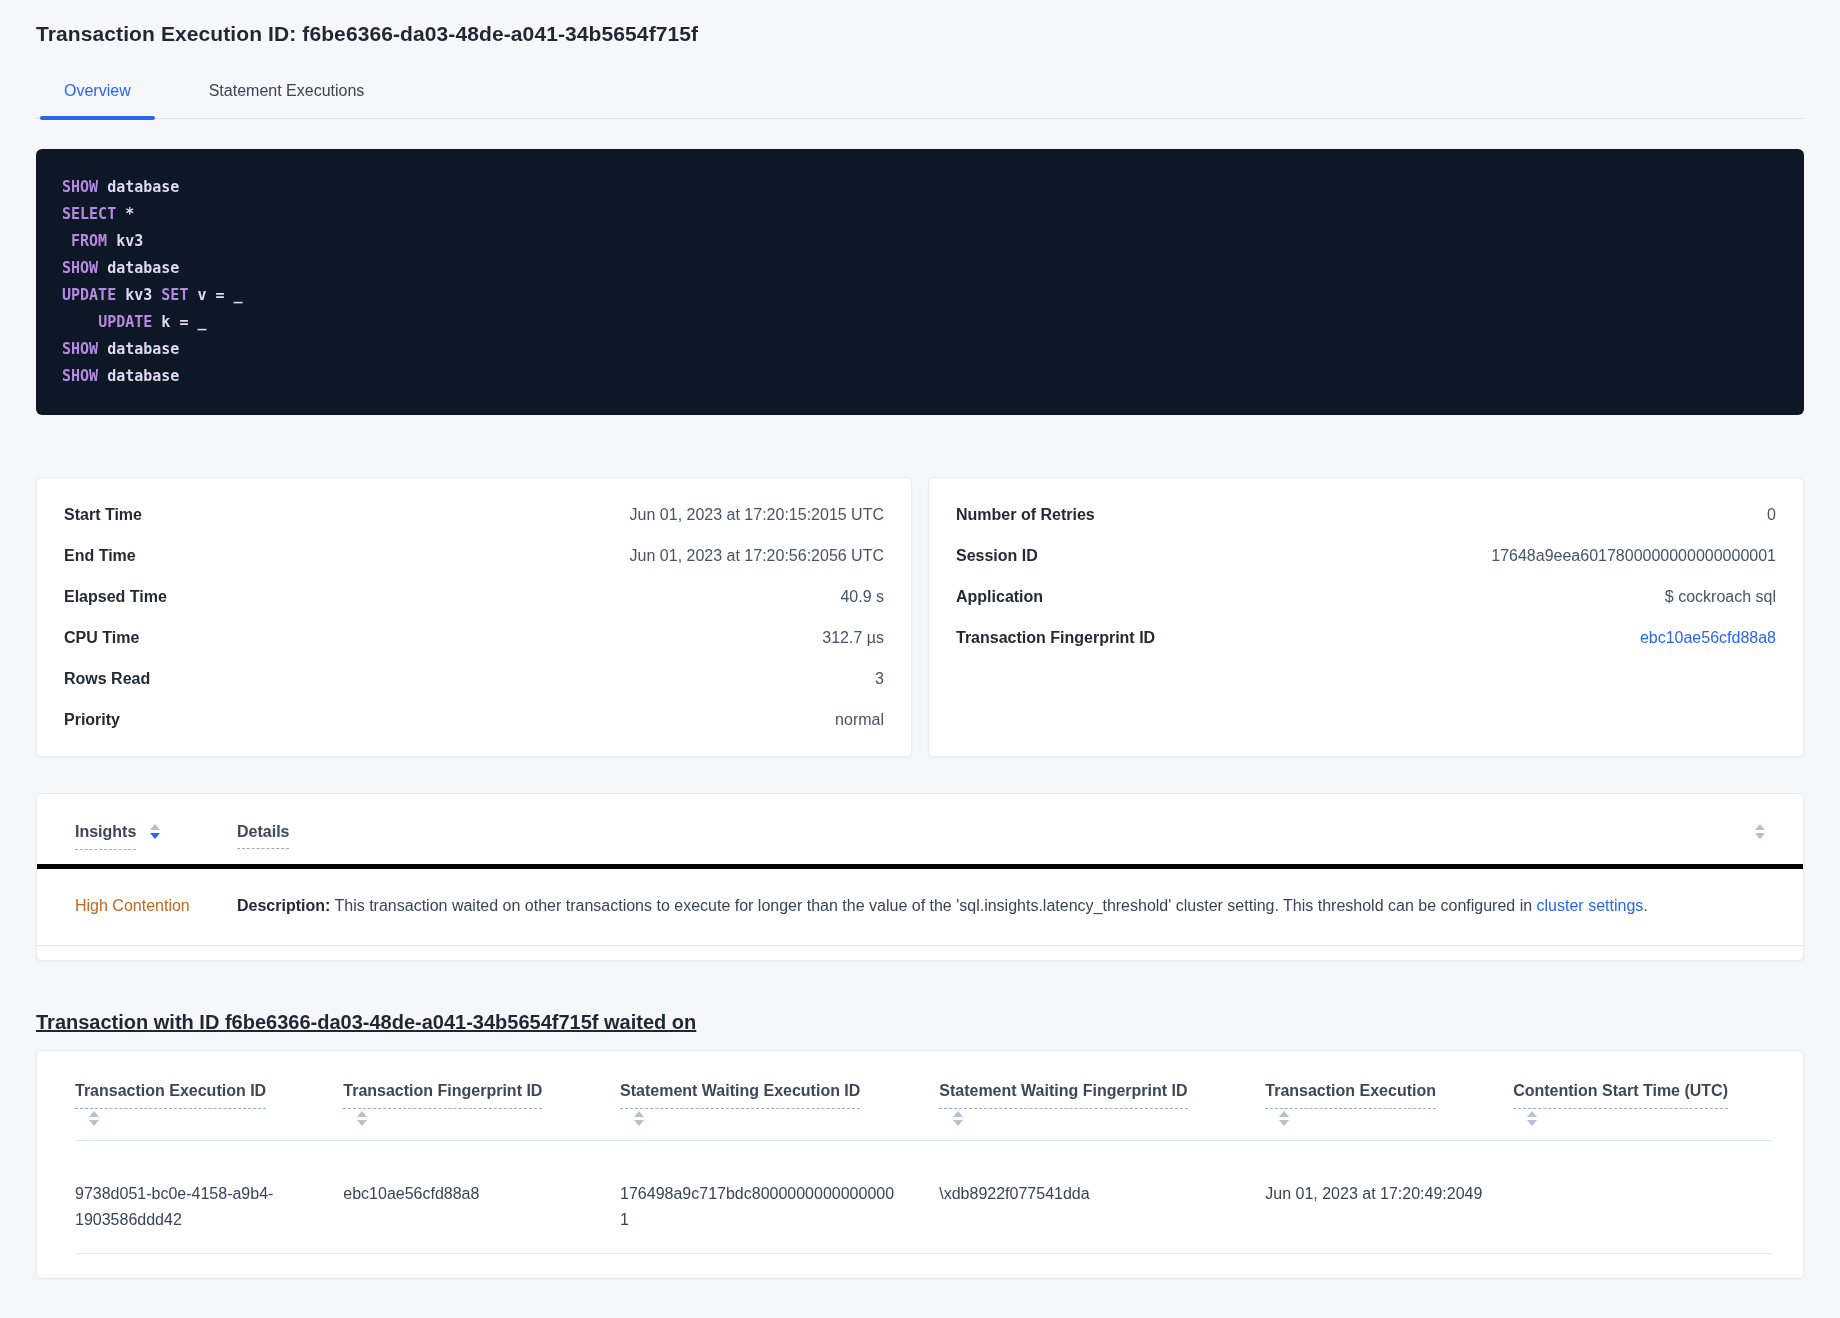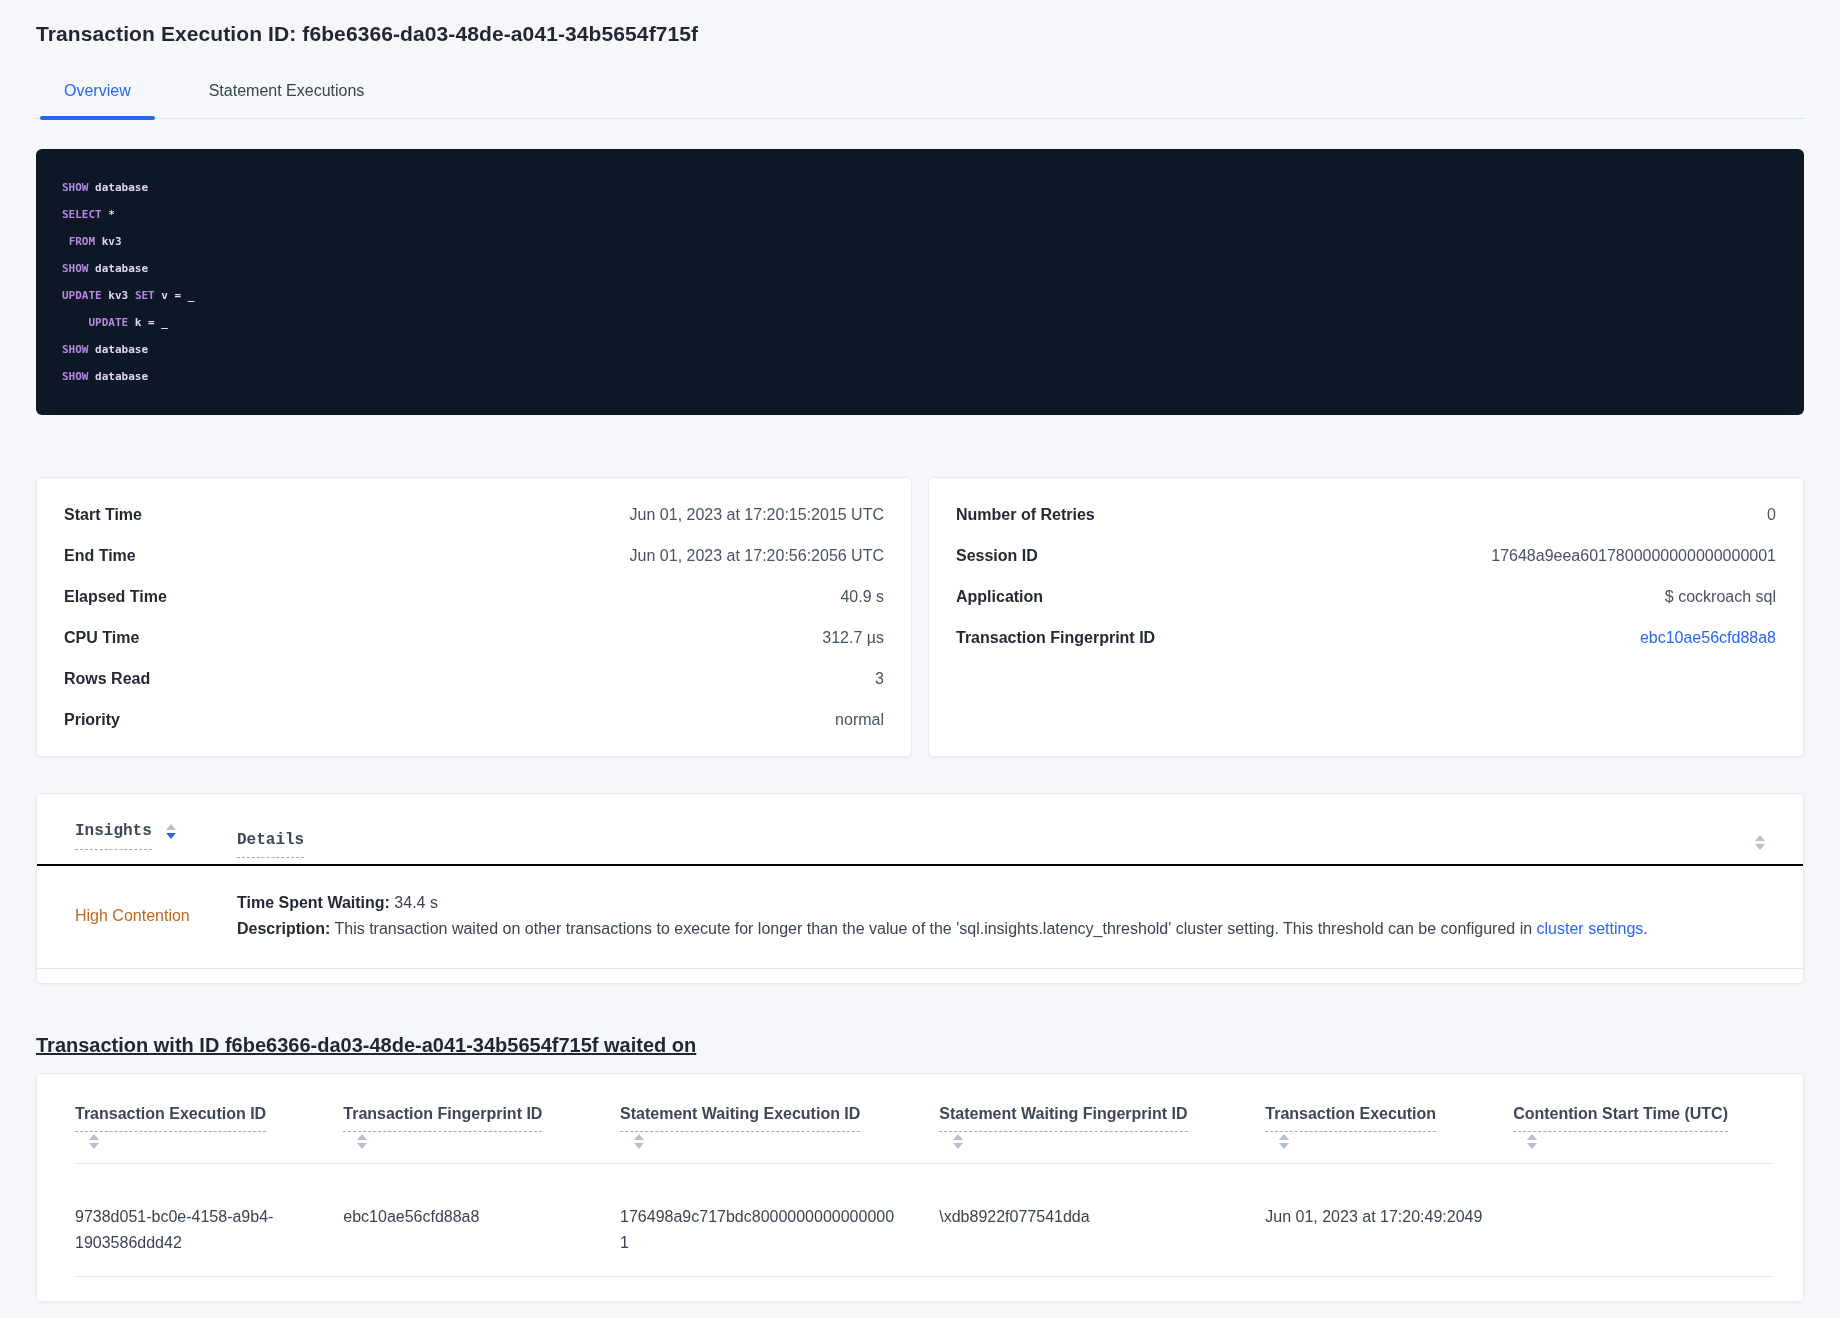--- a/index.html
+++ b/index.html
@@ -31,21 +31,21 @@
   .tab.active::after{
     content:"";position:absolute;left:-24px;right:-24px;bottom:-2px;
     height:4px;border-radius:2px;background:#2866f2;
   }
 
   
   .sql-box{
     margin-top:30px;background:#0e1726;border-radius:6px;
     padding:25px 26px;min-height:214px;
     font-family:"DejaVu Sans Mono","Liberation Mono",monospace;
-    font-size:11px;font-weight:700;line-height:27px;
+    font-size:15px;font-weight:700;line-height:27px;
   }
   .sql-line{white-space:pre;}
   .tok-kw{color:#b48ae0;}
   .tok-pl{color:#ded8f4;}
 
   
   .card{
     background:#ffffff;border:1px solid #e6ebf2;border-radius:5px;
     box-shadow:0 1px 3px rgba(60,80,110,.05);
   }
@@ -65,22 +65,22 @@
   .sort .dn.on{border-top-color:#2866f2;}
 
   .th-label{
     font-size:16px;font-weight:700;color:#3c4758;line-height:19px;
     border-bottom:1px dashed #9fabbd;padding-bottom:8px;white-space:nowrap;
   }
 
   
   .insights-card{margin-top:36px;padding-bottom:14px;}
   .insights-header{
-    display:flex;align-items:flex-end;
-    padding:28px 38px 14px 38px;border-bottom:2px solid #000000;font-family:Liberation Mono, monospace;
+    display:flex;align-items:flex-start;
+    padding:28px 38px 14px 38px;border-bottom:5px solid #000000;
   }
   .col-insight{width:162px;flex:none;display:flex;align-items:flex-start;}
   .insights-header .trailing{margin-left:auto;}
   .insights-row{
     display:flex;align-items:center;
     padding:24px 38px 26px 38px;border-bottom:1px solid #e2e7ee;
   }
   .insight-badge{width:162px;flex:none;font-size:16px;color:#c2671d;}
   .insight-details{flex:1;font-size:16px;line-height:26px;color:#394455;}
   .insight-details b{color:#242a35;}
@@ -185,24 +185,20 @@
         <div><span class="th-label">Details</span></div>
         <span class="sort trailing">
           <i class="up"></i>
           <i class="dn"></i>
         </span>
       </div>
     <div class="insights-row">
       <div class="insight-badge">High Contention</div>
       <div class="insight-details">
         <div>
-          <b>Time Spent Waiting:</b>
-          <span>34.4 s</span>
-        </div>
-        <div>
           <b>Description:</b>
           <span>This transaction waited on other transactions to execute for longer than the value of the 'sql.insights.latency_threshold' cluster setting. This threshold can be configured in </span><span class="ilink">cluster settings</span><span>.</span>
         </div>
       </div>
     </div>
   </div>
 
   <h2 class="section-heading">Transaction with ID f6be6366-da03-48de-a041-34b5654f715f waited on</h2>
 
   <div class="card waited-card">

